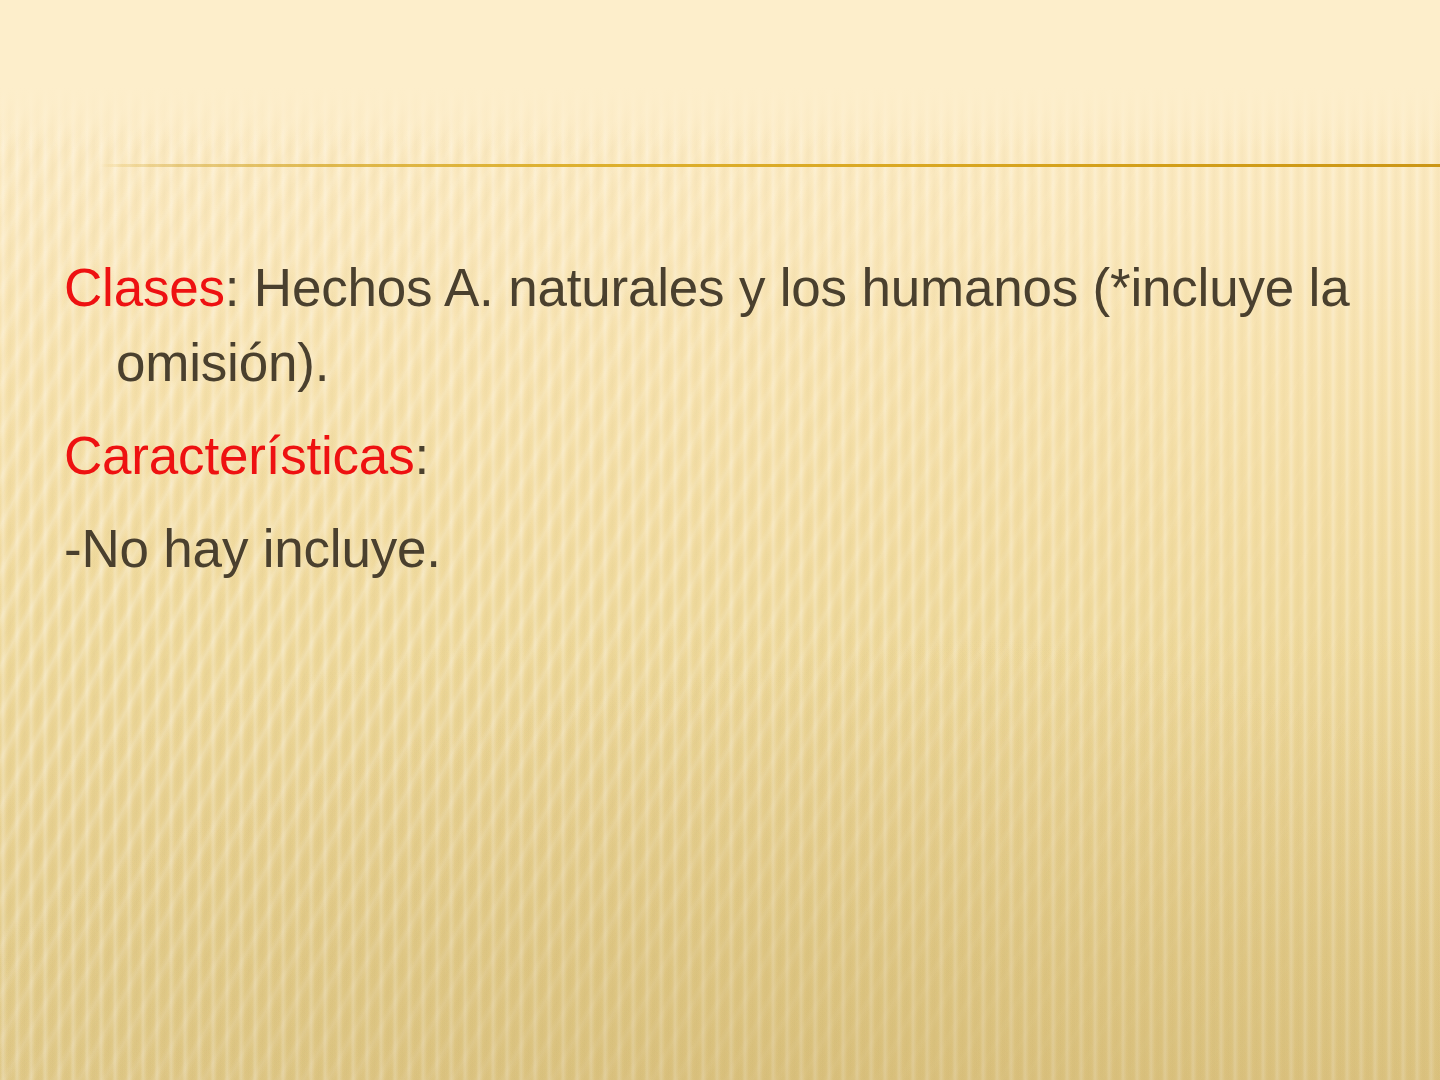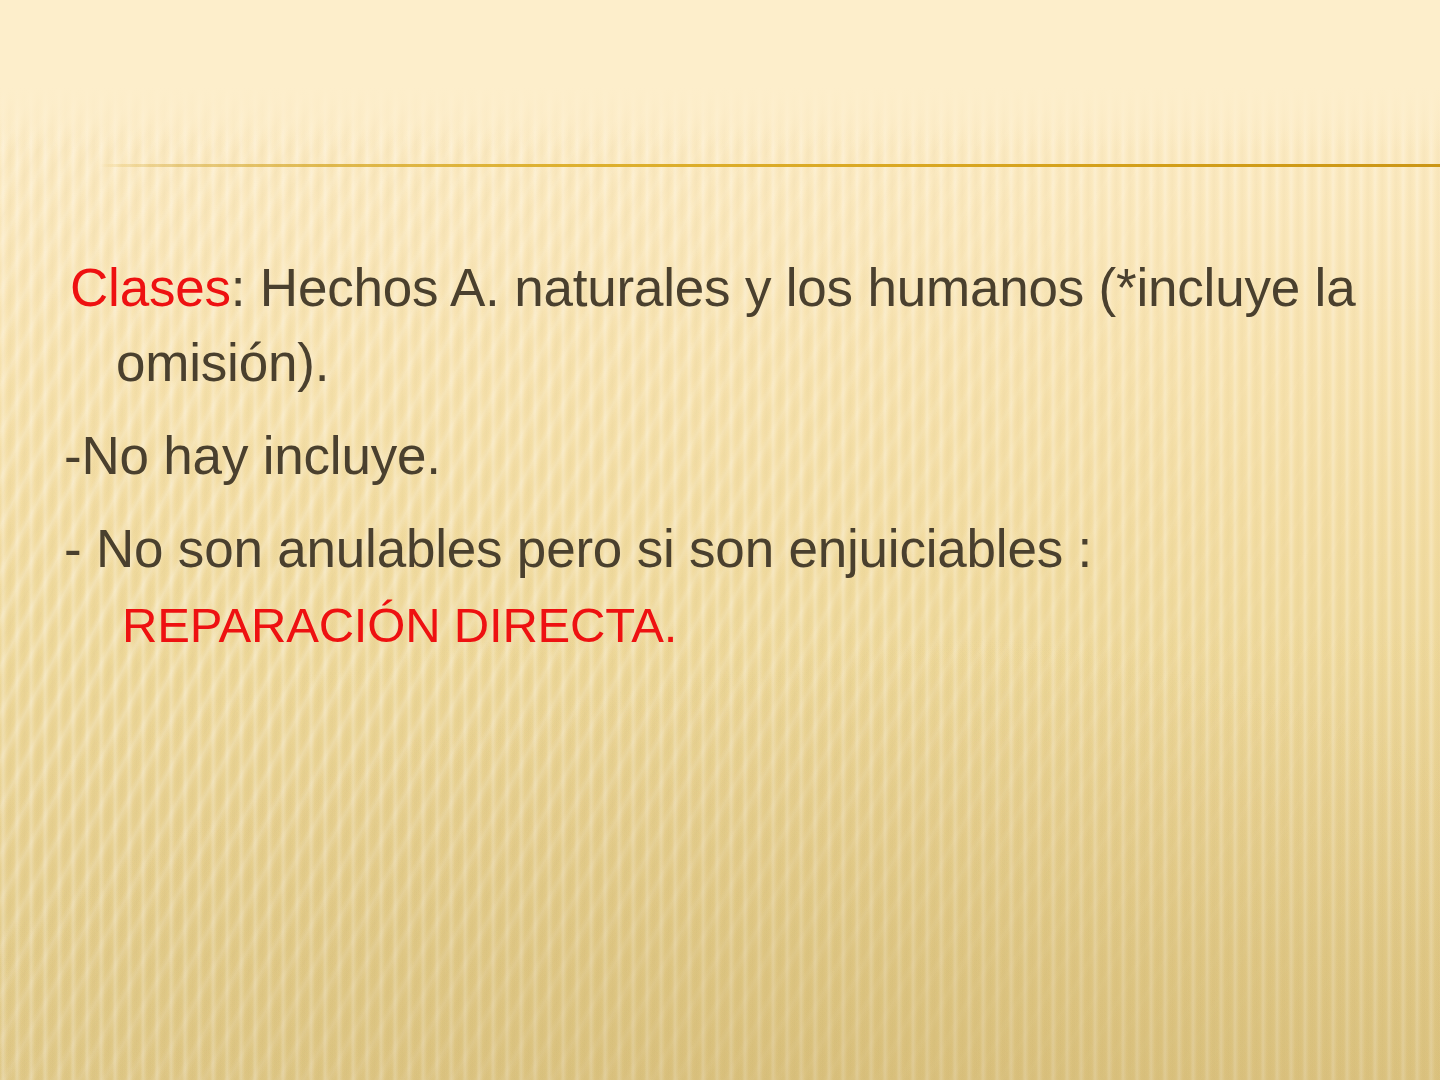--- a/index.html
+++ b/index.html
@@ -124,21 +124,20 @@
     text-indent: -52px;
     font-stretch: condensed;
     white-space: pre-wrap;
   }
 
   .para.tight { margin-bottom: 14px; }
   .para.noindent { padding-left: 0; text-indent: 0; }
 
   .red {
     color: #ee1111;
-    margin-left: 6px;
   }
 
   .caps {
     font-size: 49px;
   }
 </style>
 </head>
 <body>
 
 <div id="slide">
@@ -148,21 +147,21 @@
   <div class="bg-stripes-d"></div>
   <div class="bg-topwash"></div>
   <div class="bg-shade"></div>
 
   <div class="divider"></div>
 
   <div class="body">
 
     <p class="para"><span class="red">Clases</span><span>: Hechos A. naturales y los humanos (*incluye la omisión).</span></p>
 
+    <p class="para noindent"><span class="red">Características</span><span>:</span></p>
 
     <p class="para noindent">-No hay incluye.</p>
 
 
-    <p class="para tight"><span>- No son anulables pero si son enjuiciables : </span><span class="red caps">REPARACIÓN DIRECTA.</span></p>
 
   </div>
 
 </div>
 
 </body></html>

